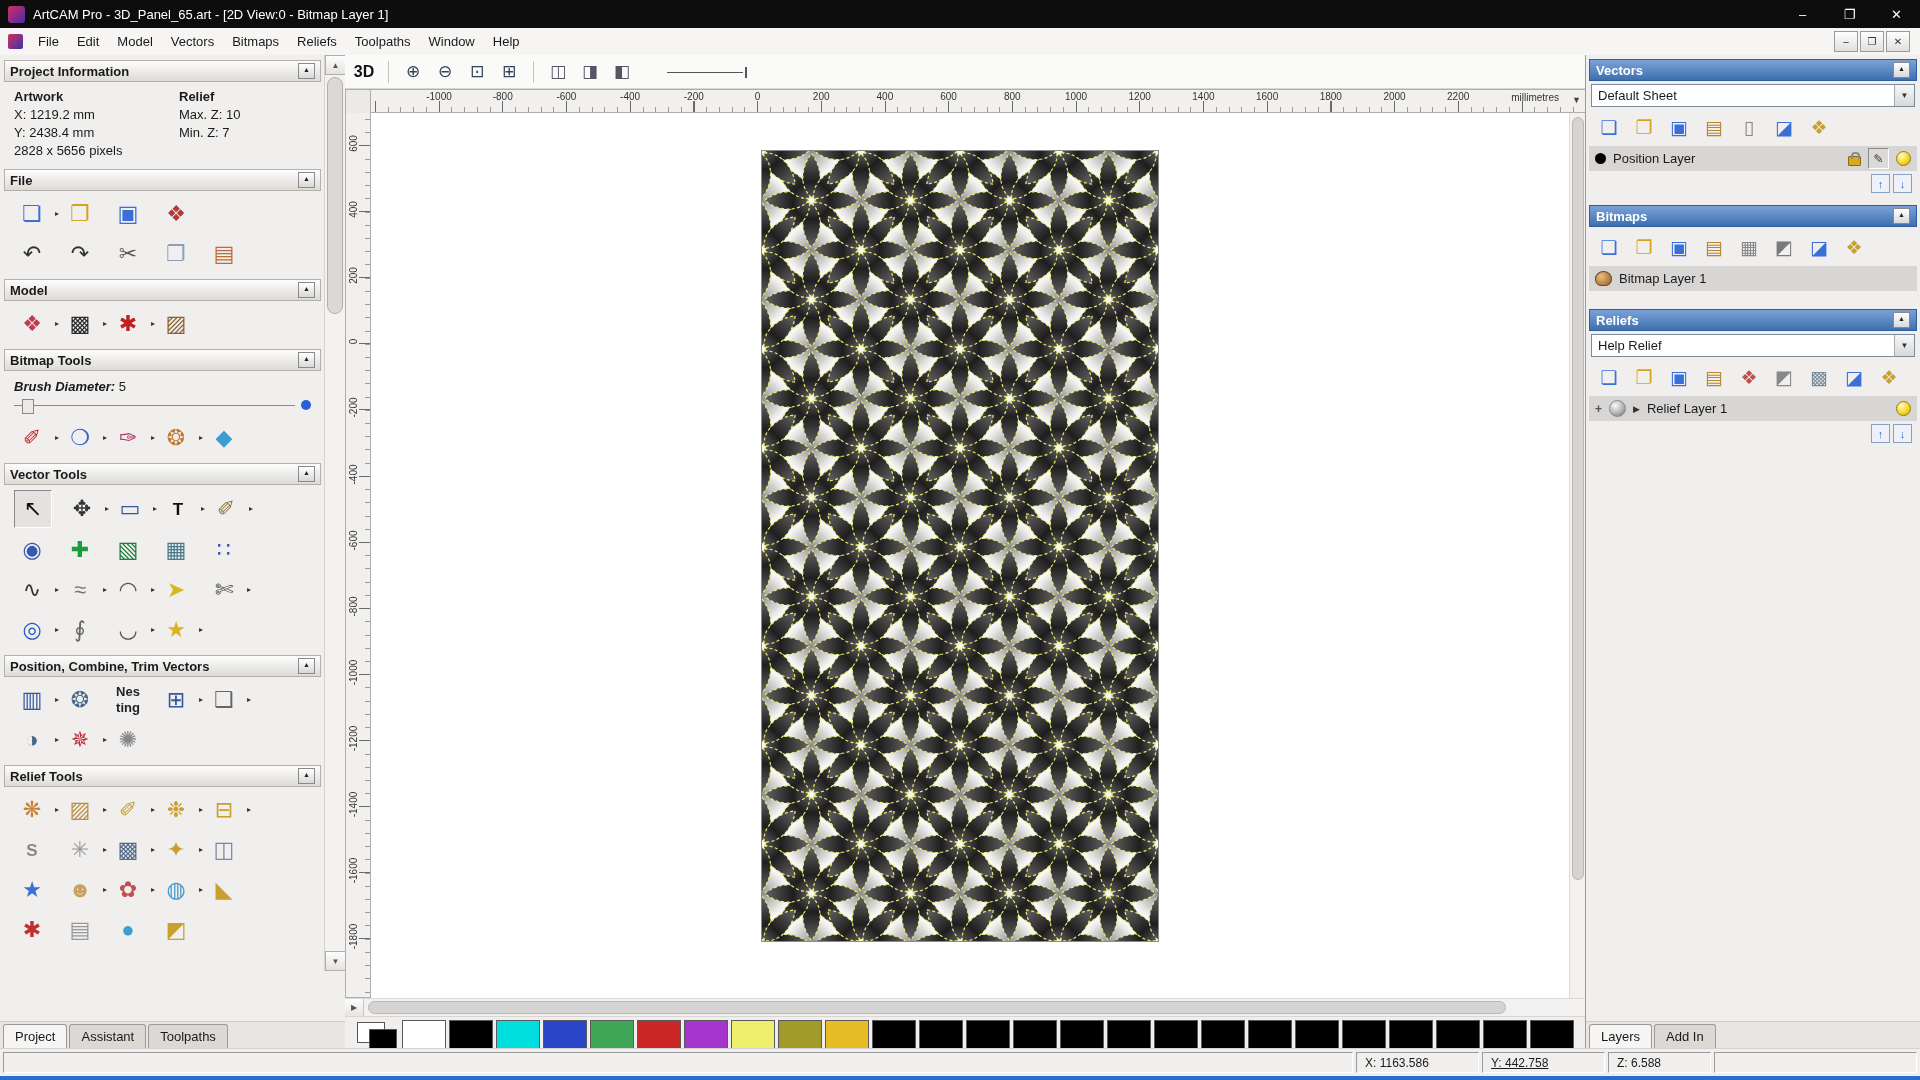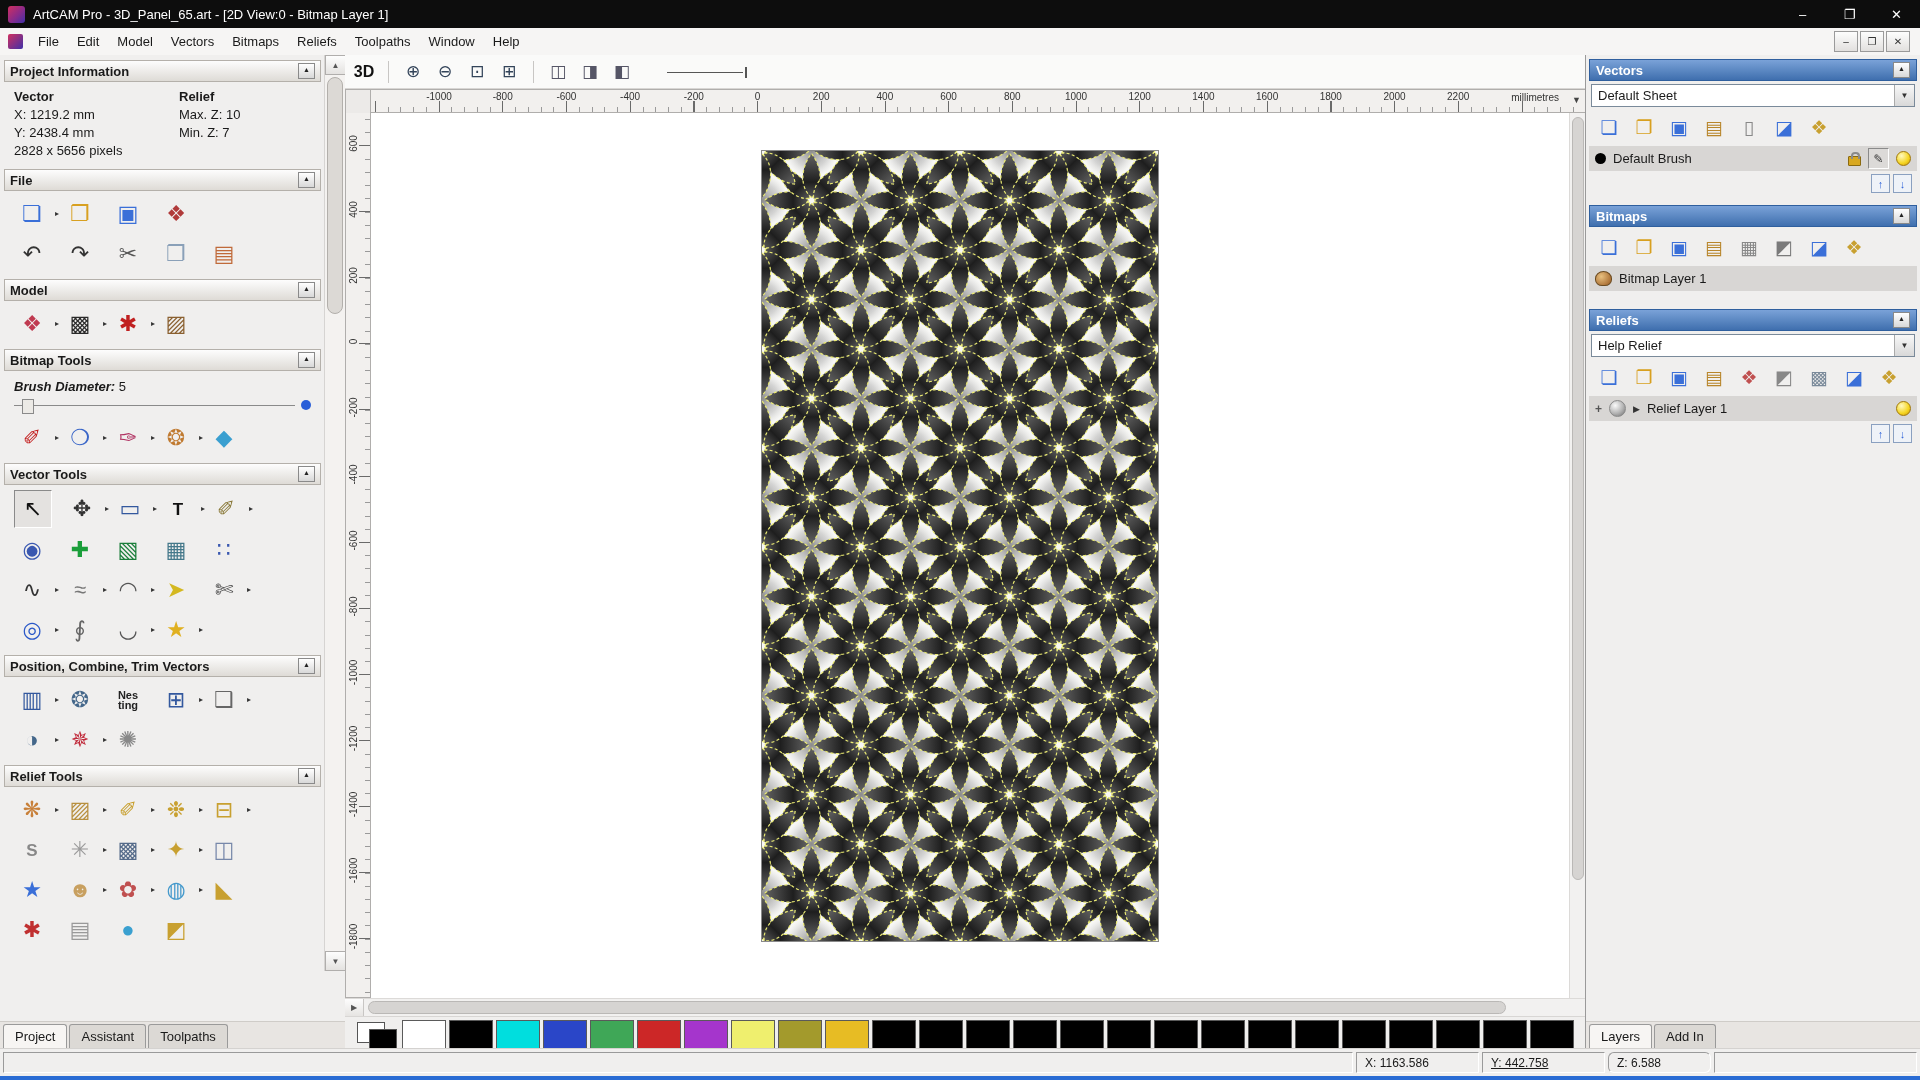--- a/index.html
+++ b/index.html
@@ -30,21 +30,21 @@
     display:flex;align-items:center;padding:0 5px;font-weight:bold;}
   .clps{margin-left:auto;width:15px;height:14px;background:linear-gradient(#ffffff,#d8d8d8);border:1px solid #8a8a8a;
     font-size:7px;line-height:12px;text-align:center;color:#222;}
   .pi-grid{display:grid;grid-template-columns:165px 1fr;padding:4px 2px 6px 14px;row-gap:3px;}
   .pi-b{font-weight:bold;}
   .tool-row{display:flex;align-items:center;padding:2px 0 2px 14px;gap:12px;}
   .tool{width:36px;height:36px;display:flex;align-items:center;justify-content:center;position:relative;flex:0 0 auto;}
   .tool.pressed{border:1px solid;border-color:#8a8a8a #ffffff #ffffff #8a8a8a;background:#e4e2e0;}
   .tg{font-size:22px;line-height:1;}
   .tg.tt{font-weight:bold;font-size:17px;}
-  .tg.tt.multi{font-size:11px;line-height:10px;white-space:pre-line;}
+  .tg.tt.multi{font-size:13px;line-height:16px;white-space:pre-line;}
   .fly{position:absolute;right:-9px;top:13px;font-size:8px;color:#333;}
   .brush-row{padding:5px 0 0 14px;}
   .bd-label{font-weight:bold;font-style:italic;}
   .slider{position:relative;height:16px;margin:3px 14px 5px 14px;}
   .slider .track{position:absolute;top:8px;left:0;right:16px;border-top:1px solid #8a8a8a;}
   .slider .thumb{position:absolute;left:8px;top:2px;width:10px;height:13px;background:#eceae6;border:1px solid #8a8a8a;}
   .slider .dot{position:absolute;right:0;top:3px;width:10px;height:10px;border-radius:50%;background:#2a5fd8;}
   .lp-scroll{position:absolute;top:0;right:0;width:20px;bottom:78px;background:#f4f2f0;border-left:1px solid #d6d4d2;}
   .sb-btn{position:absolute;left:0;width:19px;height:18px;display:flex;align-items:center;justify-content:center;
     font-size:8px;color:#555;background:linear-gradient(#fdfdfd,#e4e2e0);border:1px solid #b0aeac;}
@@ -130,21 +130,21 @@
   .ud{width:17px;height:17px;display:flex;align-items:center;justify-content:center;background:#eef2f8;
     border:1px solid #8aa0c0;color:#2a5fd8;font-size:11px;font-weight:bold;}
   .rp-gap{height:12px;}
   
   .statusbar{position:absolute;left:0;right:0;bottom:4px;height:27px;background:#f0efee;border-top:1px solid #d4d2d0;
     display:flex;align-items:center;gap:3px;padding:0 3px;font-size:12px;}
   .st-cell{height:19px;display:flex;align-items:center;padding:0 8px;border:1px solid;border-color:#9a9a9a #ffffff #ffffff #9a9a9a;}
   .st-fill{flex:1;}
   .st-x{width:105px;}
   .st-y{width:105px;text-decoration:underline;}
-  .st-z{width:85px;border-radius:6px;}
+  .st-z{width:85px;}
   .st-end{width:185px;}
   .taskbar-sliver{position:absolute;left:0;right:0;bottom:0;height:4px;background:#2a6cd4;}
 </style>
 </head>
 <body>
 
 <div class="titlebar">
   <div class="app-logo"></div>
   <div class="tb-title">ArtCAM Pro - 3D_Panel_65.art - [2D View:0 - Bitmap Layer 1]</div>
   <div class="win-btns">
@@ -173,21 +173,21 @@
 </div>
 
 <div class="left-panel">
   <div class="lp-content">
 
     <div class="sec-hdr">
       <span>Project Information</span>
       <div class="clps">▲</div>
     </div>
     <div class="pi-grid">
-      <span class="pi-b">Vector</span>
+      <span class="pi-b">Artwork</span>
       <span class="pi-b">Relief</span>
       <span>X: 1219.2 mm</span>
       <span>Max. Z: 10</span>
       <span>Y: 2438.4 mm</span>
       <span>Min. Z: 7</span>
       <span>2828 x 5656 pixels</span>
       <span></span>
     </div>
 
     <div class="sec-hdr">
@@ -705,21 +705,21 @@
         <div class="tool">
           <span class="tg" style="color: rgb(58, 111, 216);">◪</span>
         </div>
         <div class="tool">
           <span class="tg" style="color: rgb(200, 160, 48);">❖</span>
         </div>
       </div>
     </div>
   <div class="layer-row">
     <span class="ci-dot"></span>
-    <span class="layer-label">Default Brush</span>
+    <span class="layer-label">Position Layer</span>
     <span class="ci-lock"></span>
     <span class="pencil-box">✎</span>
     <span class="ci-bulb"></span>
   </div>
   <div class="updown">
     <div class="ud">↑</div>
     <div class="ud">↓</div>
   </div>
 
   <div class="rp-header">

